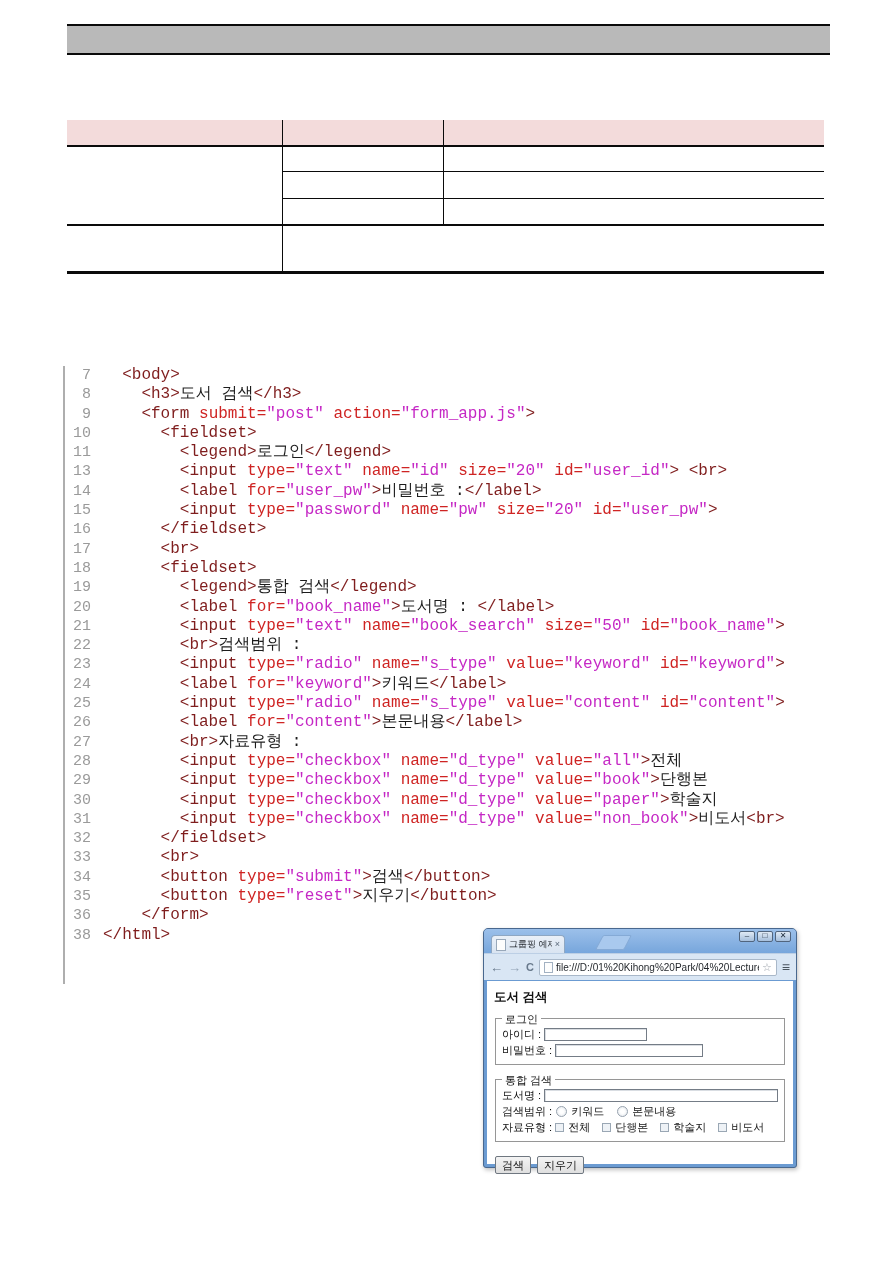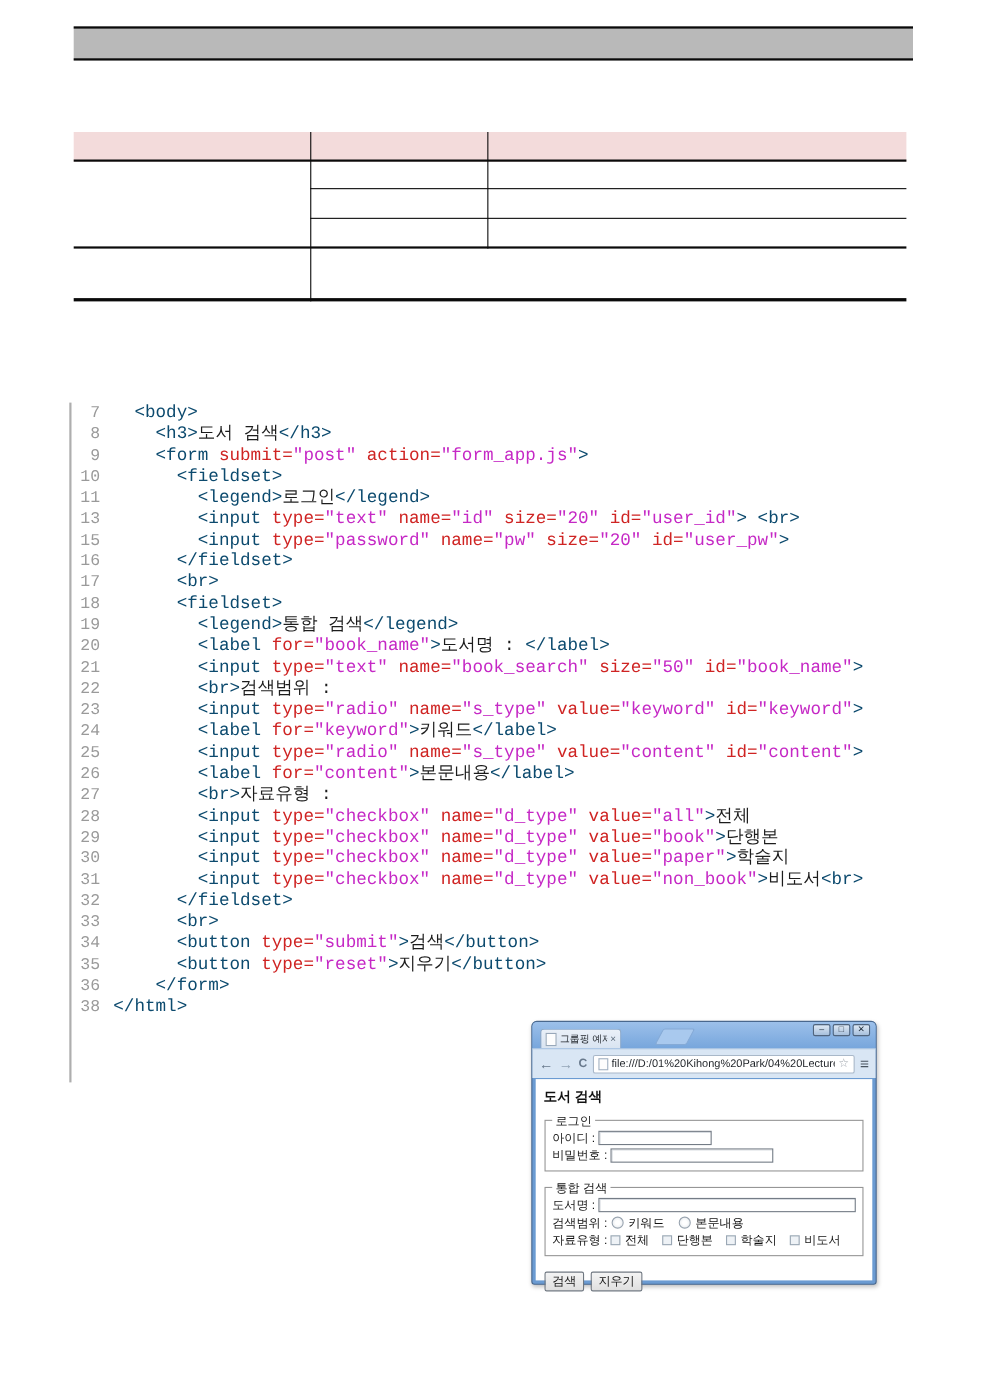--- a/index.html
+++ b/index.html
@@ -17,21 +17,21 @@
   .t-line{position:absolute;background:#0a0a0a;}
   .t-cell{position:absolute;}
 
   
   .code-rail{position:absolute;left:63px;top:366px;width:2px;height:618px;background:#aeaeae;}
   .code{position:absolute;left:65px;top:366px;width:790px;
         font-family:"Liberation Mono",monospace;font-size:16px;line-height:19.3px;}
   .code-line{display:flex;white-space:pre;}
   .ln{flex:none;width:26px;text-align:right;padding-right:12px;color:#9a9a9a;font-size:15px;}
   .ct{white-space:pre;}
-  .tok-t{color:#0c4a6e;}
+  .tok-t{color:#7f1d1d;}
   .tok-a{color:#cf2423;}
   .tok-v{color:#c528c5;}
   .tok-x{color:#1c1c1c;}
 
   
   .browser{position:absolute;left:483px;top:928px;width:314px;height:240px;box-sizing:border-box;
            background:#6b9bd2;border:1px solid #49688e;border-radius:5px 5px 3px 3px;
            box-shadow:1px 2px 4px rgba(0,0,0,.25);}
   .titlebar{position:relative;height:24px;background:linear-gradient(#9cc0ea,#77a6dc);
             border-radius:4px 4px 0 0;}
@@ -103,20 +103,21 @@
   </div>
 
   <div class="code-rail"></div>
   <div class="code">
       <div class="code-line"><span class="ln">7</span><span class="ct"><span class="tok-t">  &lt;body&gt;</span></span></div>
       <div class="code-line"><span class="ln">8</span><span class="ct"><span class="tok-t">    &lt;h3&gt;</span><span class="tok-x">도서 검색</span><span class="tok-t">&lt;/h3&gt;</span></span></div>
       <div class="code-line"><span class="ln">9</span><span class="ct"><span class="tok-t">    &lt;form</span><span class="tok-a"> submit=</span><span class="tok-v">"post"</span><span class="tok-a"> action=</span><span class="tok-v">"form_app.js"</span><span class="tok-t">&gt;</span></span></div>
       <div class="code-line"><span class="ln">10</span><span class="ct"><span class="tok-t">      &lt;fieldset&gt;</span></span></div>
       <div class="code-line"><span class="ln">11</span><span class="ct"><span class="tok-t">        &lt;legend&gt;</span><span class="tok-x">로그인</span><span class="tok-t">&lt;/legend&gt;</span></span></div>
       <div class="code-line"><span class="ln">13</span><span class="ct"><span class="tok-t">        &lt;input</span><span class="tok-a"> type=</span><span class="tok-v">"text"</span><span class="tok-a"> name=</span><span class="tok-v">"id"</span><span class="tok-a"> size=</span><span class="tok-v">"20"</span><span class="tok-a"> id=</span><span class="tok-v">"user_id"</span><span class="tok-t">&gt; &lt;br&gt;</span></span></div>
+      <div class="code-line"><span class="ln">14</span><span class="ct"><span class="tok-t">        &lt;label</span><span class="tok-a"> for=</span><span class="tok-v">"user_pw"</span><span class="tok-t">&gt;</span><span class="tok-x">비밀번호 :</span><span class="tok-t">&lt;/label&gt;</span></span></div>
       <div class="code-line"><span class="ln">15</span><span class="ct"><span class="tok-t">        &lt;input</span><span class="tok-a"> type=</span><span class="tok-v">"password"</span><span class="tok-a"> name=</span><span class="tok-v">"pw"</span><span class="tok-a"> size=</span><span class="tok-v">"20"</span><span class="tok-a"> id=</span><span class="tok-v">"user_pw"</span><span class="tok-t">&gt;</span></span></div>
       <div class="code-line"><span class="ln">16</span><span class="ct"><span class="tok-t">      &lt;/fieldset&gt;</span></span></div>
       <div class="code-line"><span class="ln">17</span><span class="ct"><span class="tok-t">      &lt;br&gt;</span></span></div>
       <div class="code-line"><span class="ln">18</span><span class="ct"><span class="tok-t">      &lt;fieldset&gt;</span></span></div>
       <div class="code-line"><span class="ln">19</span><span class="ct"><span class="tok-t">        &lt;legend&gt;</span><span class="tok-x">통합 검색</span><span class="tok-t">&lt;/legend&gt;</span></span></div>
       <div class="code-line"><span class="ln">20</span><span class="ct"><span class="tok-t">        &lt;label</span><span class="tok-a"> for=</span><span class="tok-v">"book_name"</span><span class="tok-t">&gt;</span><span class="tok-x">도서명 : </span><span class="tok-t">&lt;/label&gt;</span></span></div>
       <div class="code-line"><span class="ln">21</span><span class="ct"><span class="tok-t">        &lt;input</span><span class="tok-a"> type=</span><span class="tok-v">"text"</span><span class="tok-a"> name=</span><span class="tok-v">"book_search"</span><span class="tok-a"> size=</span><span class="tok-v">"50"</span><span class="tok-a"> id=</span><span class="tok-v">"book_name"</span><span class="tok-t">&gt;</span></span></div>
       <div class="code-line"><span class="ln">22</span><span class="ct"><span class="tok-t">        &lt;br&gt;</span><span class="tok-x">검색범위 :</span></span></div>
       <div class="code-line"><span class="ln">23</span><span class="ct"><span class="tok-t">        &lt;input</span><span class="tok-a"> type=</span><span class="tok-v">"radio"</span><span class="tok-a"> name=</span><span class="tok-v">"s_type"</span><span class="tok-a"> value=</span><span class="tok-v">"keyword"</span><span class="tok-a"> id=</span><span class="tok-v">"keyword"</span><span class="tok-t">&gt;</span></span></div>
       <div class="code-line"><span class="ln">24</span><span class="ct"><span class="tok-t">        &lt;label</span><span class="tok-a"> for=</span><span class="tok-v">"keyword"</span><span class="tok-t">&gt;</span><span class="tok-x">키워드</span><span class="tok-t">&lt;/label&gt;</span></span></div>

